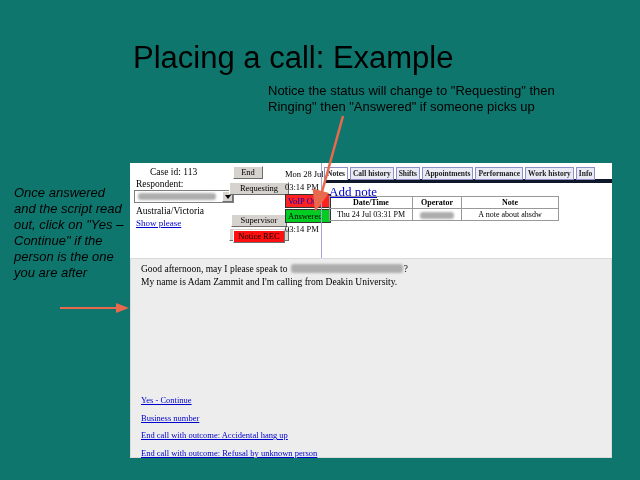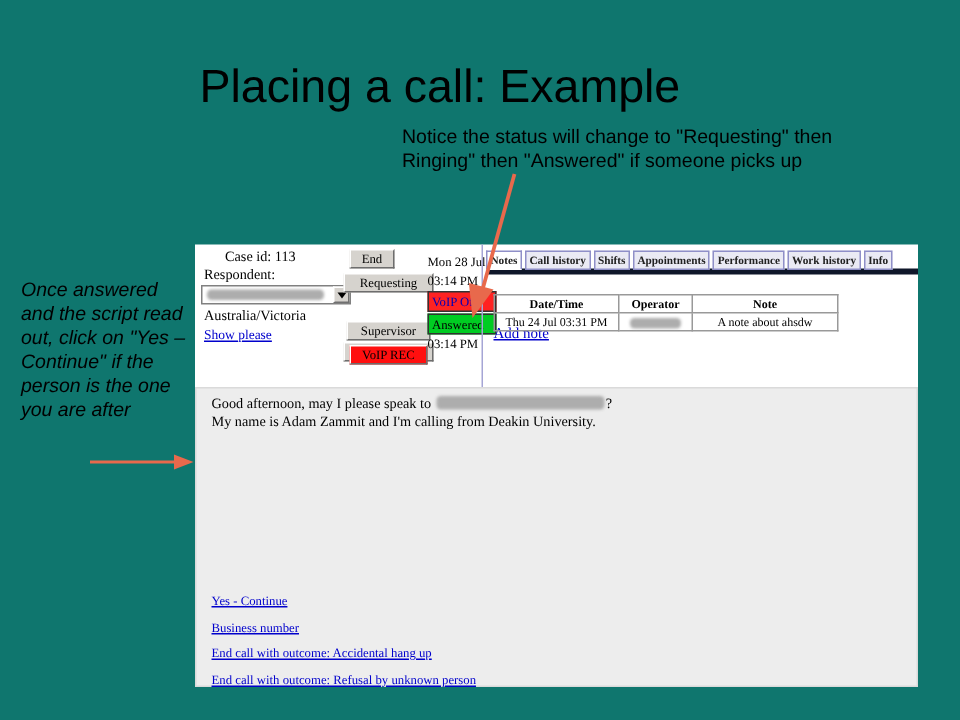--- a/index.html
+++ b/index.html
@@ -47,21 +47,21 @@
   .voip{background:#FF2222;color:#0000BB;}
   .answered{background:#00CC22;color:#000;}
 
   
   #notes-panel{position:absolute;left:191px;top:0;width:291px;height:95px;border-left:1px solid #A5A5D5;}
   .tabbar{position:absolute;left:2px;top:3px;right:1px;height:13px;border-bottom:4px solid #0f172a;
           white-space:nowrap;}
   .tab{display:inline-block;font-size:7.5px;font-weight:bold;color:#222;background:#EAEAF4;
        border:1px solid #8F8FC8;padding:1px 2px;margin-right:2px;position:relative;top:1px;cursor:pointer;}
   .tab.active{background:#fff;border-bottom-color:#fff;}
-  .addnote{position:absolute;left:7px;top:21px;font-size:10px;margin-top:33px;}
+  .addnote{position:absolute;left:7px;top:21px;font-size:13px;}
   .notes-table{position:absolute;left:7px;top:33px;border-collapse:collapse;font-size:8px;}
   .notes-table th,.notes-table td{border:1px solid #999;padding:1px 3px;text-align:center;font-weight:normal;}
   .notes-table th{font-weight:bold;}
 
   
   #script-area{position:absolute;left:0;top:95px;width:482px;height:200px;background:#EDEDED;
                border:1px solid #DADADA;box-sizing:border-box;}
   .script-line{position:absolute;left:10px;font-size:9.5px;}
   .script-links{position:absolute;left:10px;top:137px;}
   .script-links .slink{display:block;font-size:8.5px;line-height:8.5px;margin-bottom:9px;}
@@ -90,21 +90,21 @@
           <span class="dd-tri"></span>
         </span>
     </div>
     <div class="abs" style="left:6px;top:43px;">Australia/Victoria</div>
     <a class="link abs" style="left:6px;top:55px;font-size:9px;">Show please</a>
 
     <button class="btn" style="left:103px;top:3px;width:30px;">End</button>
     <button class="btn" style="left:99px;top:19px;width:60px;">Requesting</button>
     <button class="btn" style="left:99px;top:17px;width:60px;margin-top:48px;">Call/Hangup</button>
     <button class="btn" style="left:101px;top:51px;width:56px;">Supervisor</button>
-    <button class="btn rec" style="left:103px;top:67px;width:52px;">VoIP REC</button>
+    <button class="btn rec" style="left:103px;top:67px;width:52px;">Notice REC</button>
 
     <div class="stat" style="top:6px;">Mon 28 Jul</div>
     <div class="stat" style="top:19px;">03:14 PM</div>
     <div class="statbox voip" style="top:31px;">VoIP Off</div>
     <div class="statbox answered" style="top:46px;">Answered</div>
     <div class="stat" style="top:61px;">03:14 PM</div>
 
     <div id="notes-panel">
       <div class="tabbar">
         <span class="tab active">Notes</span><span class="tab">Call history</span><span class="tab">Shifts</span><span class="tab">Appointments</span><span class="tab">Performance</span><span class="tab">Work history</span><span class="tab">Info</span>

